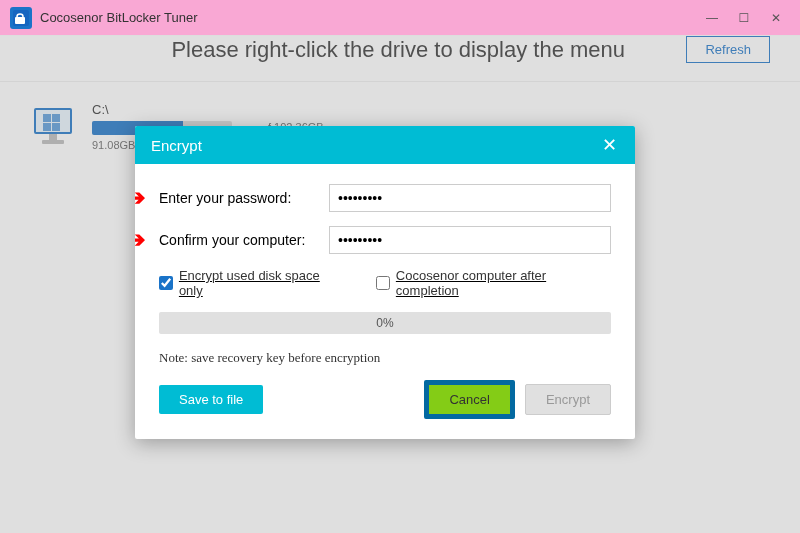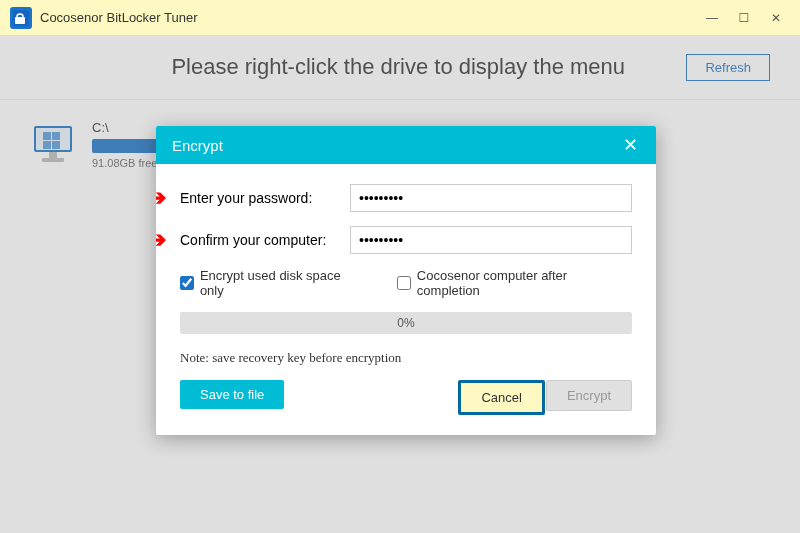--- a/index.html
+++ b/index.html
@@ -7,21 +7,21 @@
       font-family: 'Segoe UI', Tahoma, Geneva, Verdana, sans-serif;
       background: #f0f0f0;
       width: 800px;
       height: 533px;
       overflow: hidden;
       position: relative;
     }
 
     
     .title-bar {
-      background: #fef9c3;
+      background: #f9a8d4;
       border-bottom: 1px solid #ddd;
       height: 36px;
       display: flex;
       align-items: center;
       padding: 0 10px;
       justify-content: space-between;
     }
     .title-bar-left {
       display: flex;
       align-items: center;
@@ -64,23 +64,23 @@
     .main-area {
       background: white;
       width: 100%;
       height: calc(533px - 36px);
       position: relative;
     }
 
     
     .header {
       display: flex;
-      align-items: flex-start;
+      align-items: flex-end;
       justify-content: space-between;
-      padding: 18px 30px 18px 30px;
+      padding: 0 30px 18px 30px;
       border-bottom: 1px solid #eee;
     }
     .header-title {
       font-size: 22px;
       color: #333;
       font-weight: 400;
       flex: 1;
       text-align: center;
     }
     .refresh-btn {
@@ -144,21 +144,21 @@
       position: absolute;
       top: 0; left: 0; right: 0; bottom: 0;
       background: rgba(150, 150, 150, 0.3);
       z-index: 10;
     }
 
     
     .dialog {
       position: absolute;
       top: 90px;
-      left: 156px;
+      left: 135px;
       width: 500px;
       background: white;
       border-radius: 2px;
       box-shadow: 0 4px 20px rgba(0,0,0,0.3);
       z-index: 20;
       overflow: hidden;
     }
     .dialog-header {
       background: #00bcd4;
       color: white;
@@ -211,20 +211,21 @@
       outline: none;
     }
 
     
     .checkboxes-row {
       display: flex;
       align-items: center;
       gap: 30px;
       margin-bottom: 14px;
       margin-top: 4px;
+      text-decoration: underline;
     }
     .checkbox-item {
       display: flex;
       align-items: center;
       gap: 6px;
       font-size: 13px;
       color: #333;
     }
     .checkbox-item input[type="checkbox"] {
       width: 14px;
@@ -260,37 +261,37 @@
     .note-text {
       font-size: 13px;
       color: #333;
       margin-bottom: 14px;
       font-family: Liberation Serif, serif;
     }
 
     
     .buttons-row {
       display: flex;
-      align-items: flex-start;
-      gap: 1px;
+      align-items: center;
+      gap: 10px;
     }
     .btn-save {
       background: #00bcd4;
       color: white;
       border: none;
       padding: 7px 20px;
       font-size: 13px;
       cursor: pointer;
       border-radius: 2px;
     }
     .btn-spacer { flex: 1; }
     .btn-cancel {
-      background: #fef9c3;
-      color: #333;
-      border: 3px solid #0369a1;
+      background: #84cc16;
+      color: #333;
+      border: 5px solid #0369a1;
       padding: 7px 20px;
       font-size: 13px;
       cursor: pointer;
       border-radius: 2px;
     }
     .btn-encrypt {
       background: #e0e0e0;
       color: #999;
       border: 1px solid #ccc;
       padding: 7px 20px;

